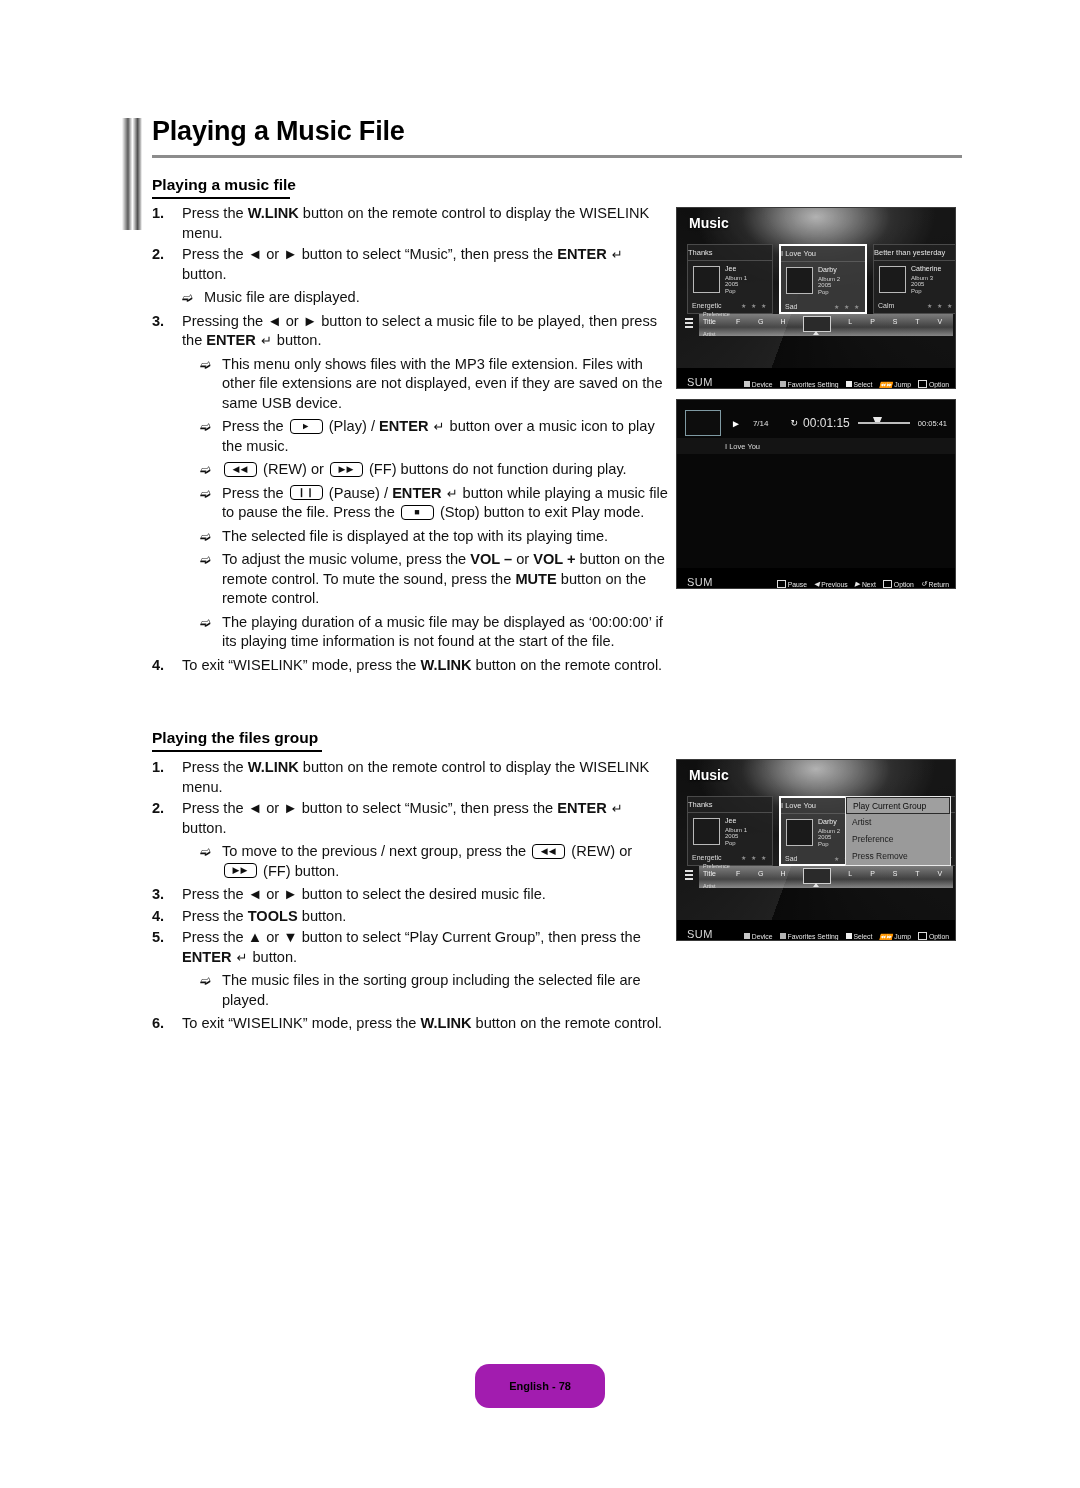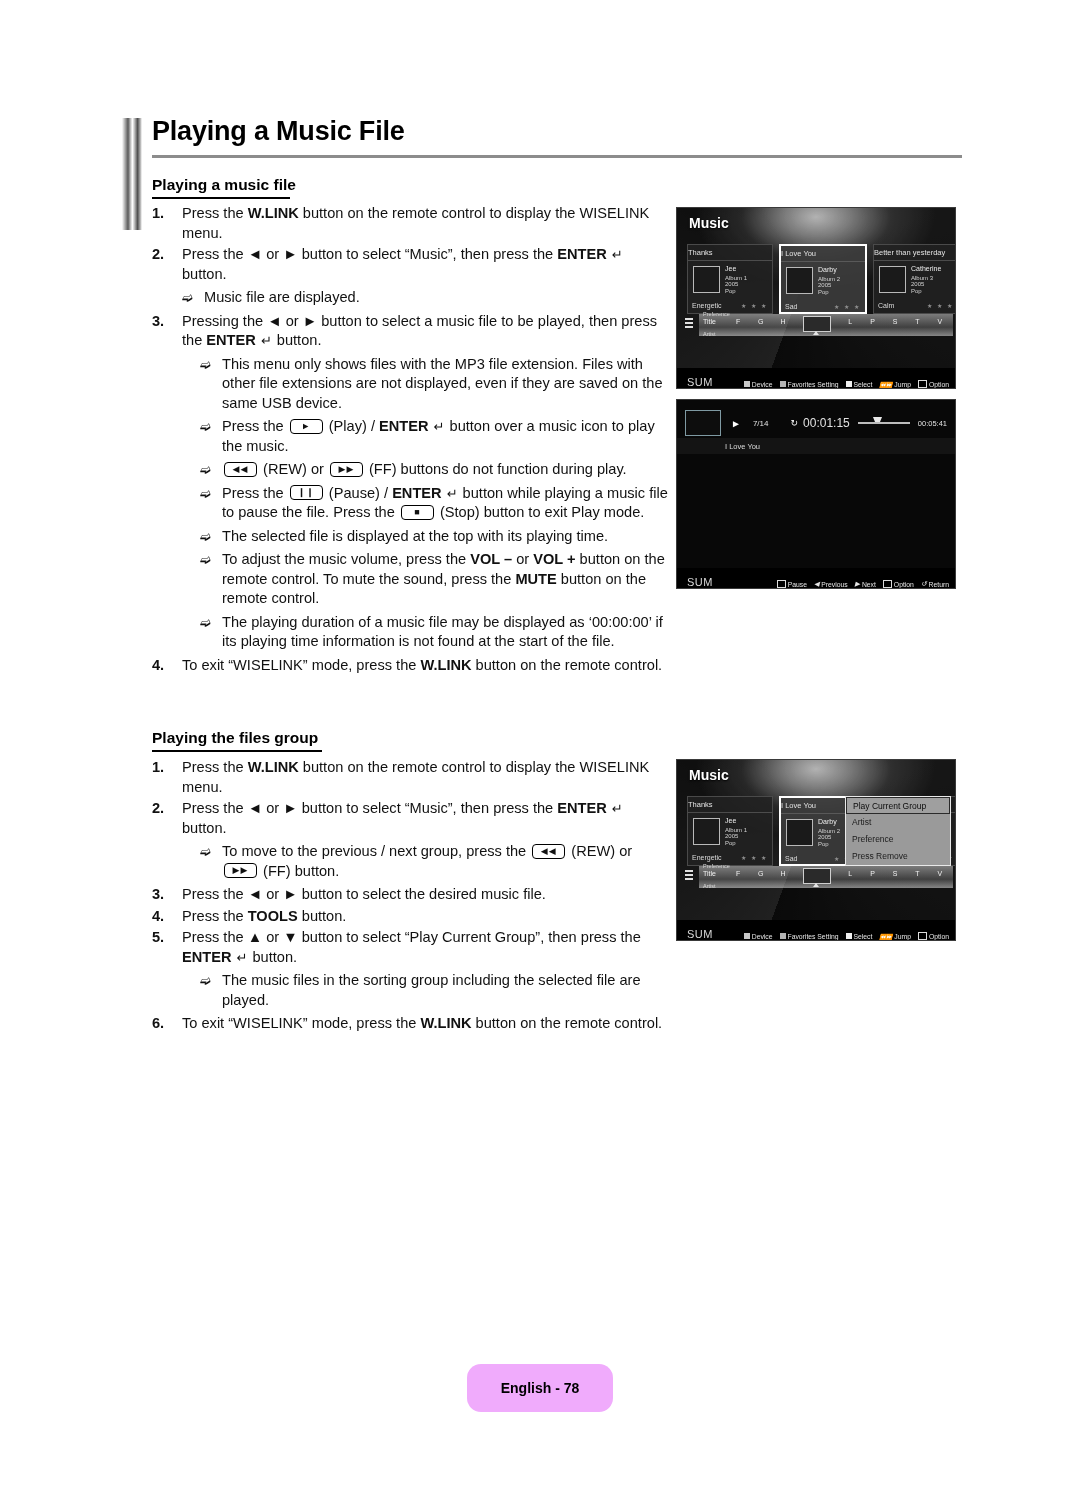--- a/index.html
+++ b/index.html
@@ -113,22 +113,22 @@
   .play-name{position:absolute;left:48px;top:42px;font-size:7.5px;color:#dcdcdc;}
   .play-band{position:absolute;left:0;right:0;top:38px;height:16px;background:#141414;}
 
   
   .tools{position:absolute;left:168px;top:36px;width:104px;background:#9a9a9a;border:1.5px solid #e9e9e9;}
   .tools-item{height:17px;line-height:17px;padding-left:6px;font-size:8.5px;color:#1b1b1b;}
   .tools-item.hl{background:#9f9f9f;border:1.5px solid #2a2a2a;box-sizing:border-box;color:#0c0c0c;}
 
   
   .footer{position:absolute;left:0;right:0;top:1358px;text-align:center;}
-  .pagepill{display:inline-block;background:#f0abfc;border-radius:14px;
-     padding:16px 34px;font-size:14px;font-weight:bold;color:#000;}
+  .pagepill{display:inline-block;background:#a21caf;border-radius:14px;
+     padding:16px 34px;font-size:11px;font-weight:bold;color:#000;}
 </style>
 </head>
 <body>
 
 <div class="page">
 
   <div class="title-bar-wrap">
     <div class="side-rule"></div>
     <div class="page-title">Playing a Music File</div>
     <div class="title-underline"></div>

